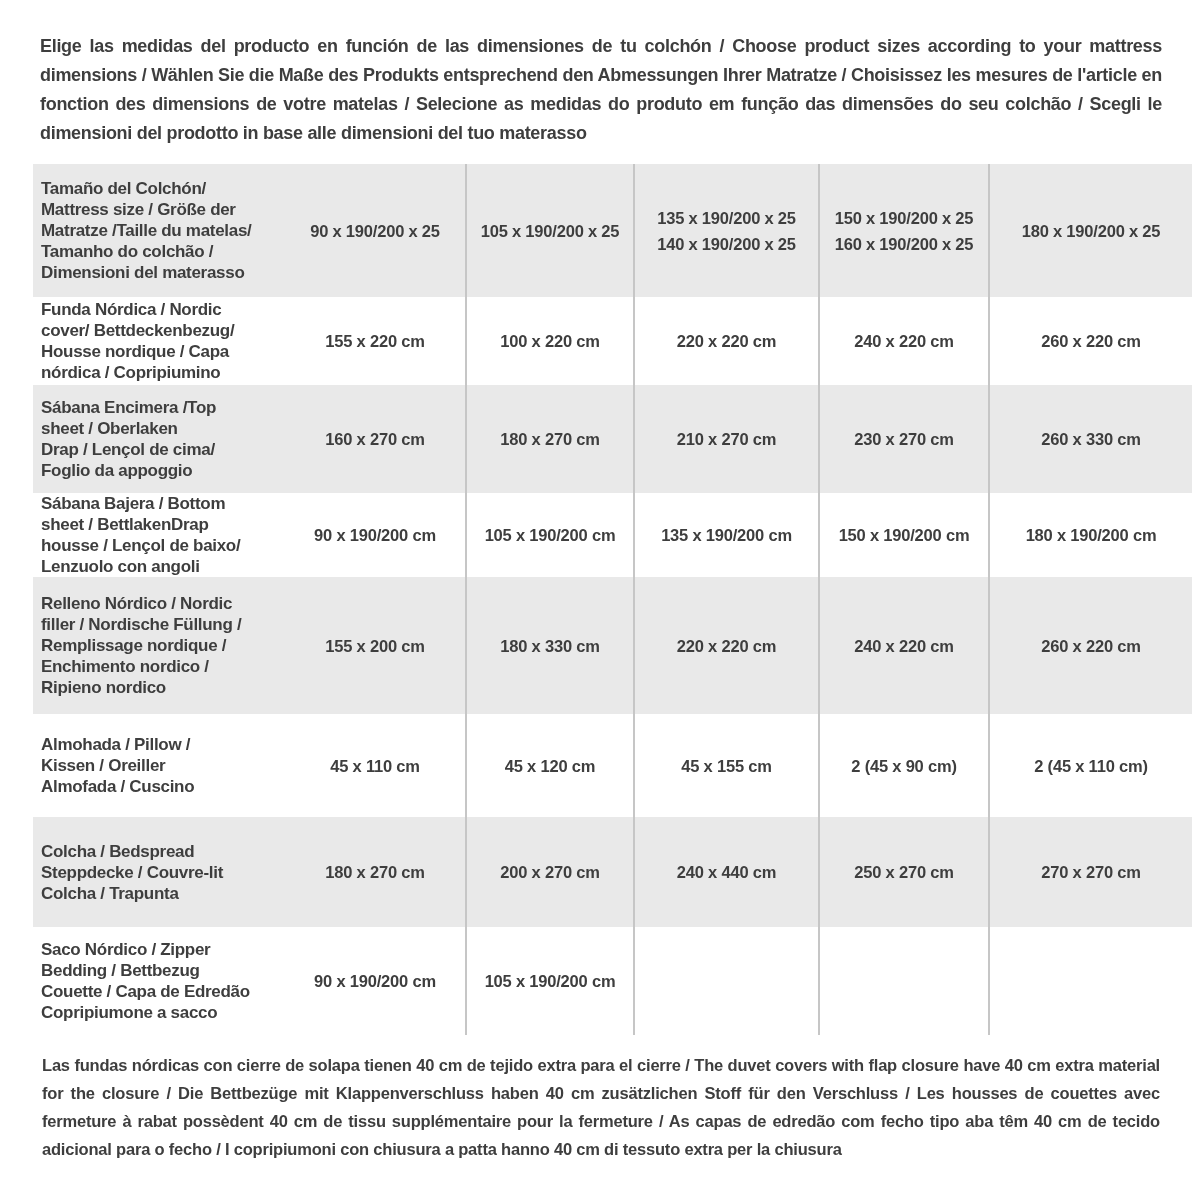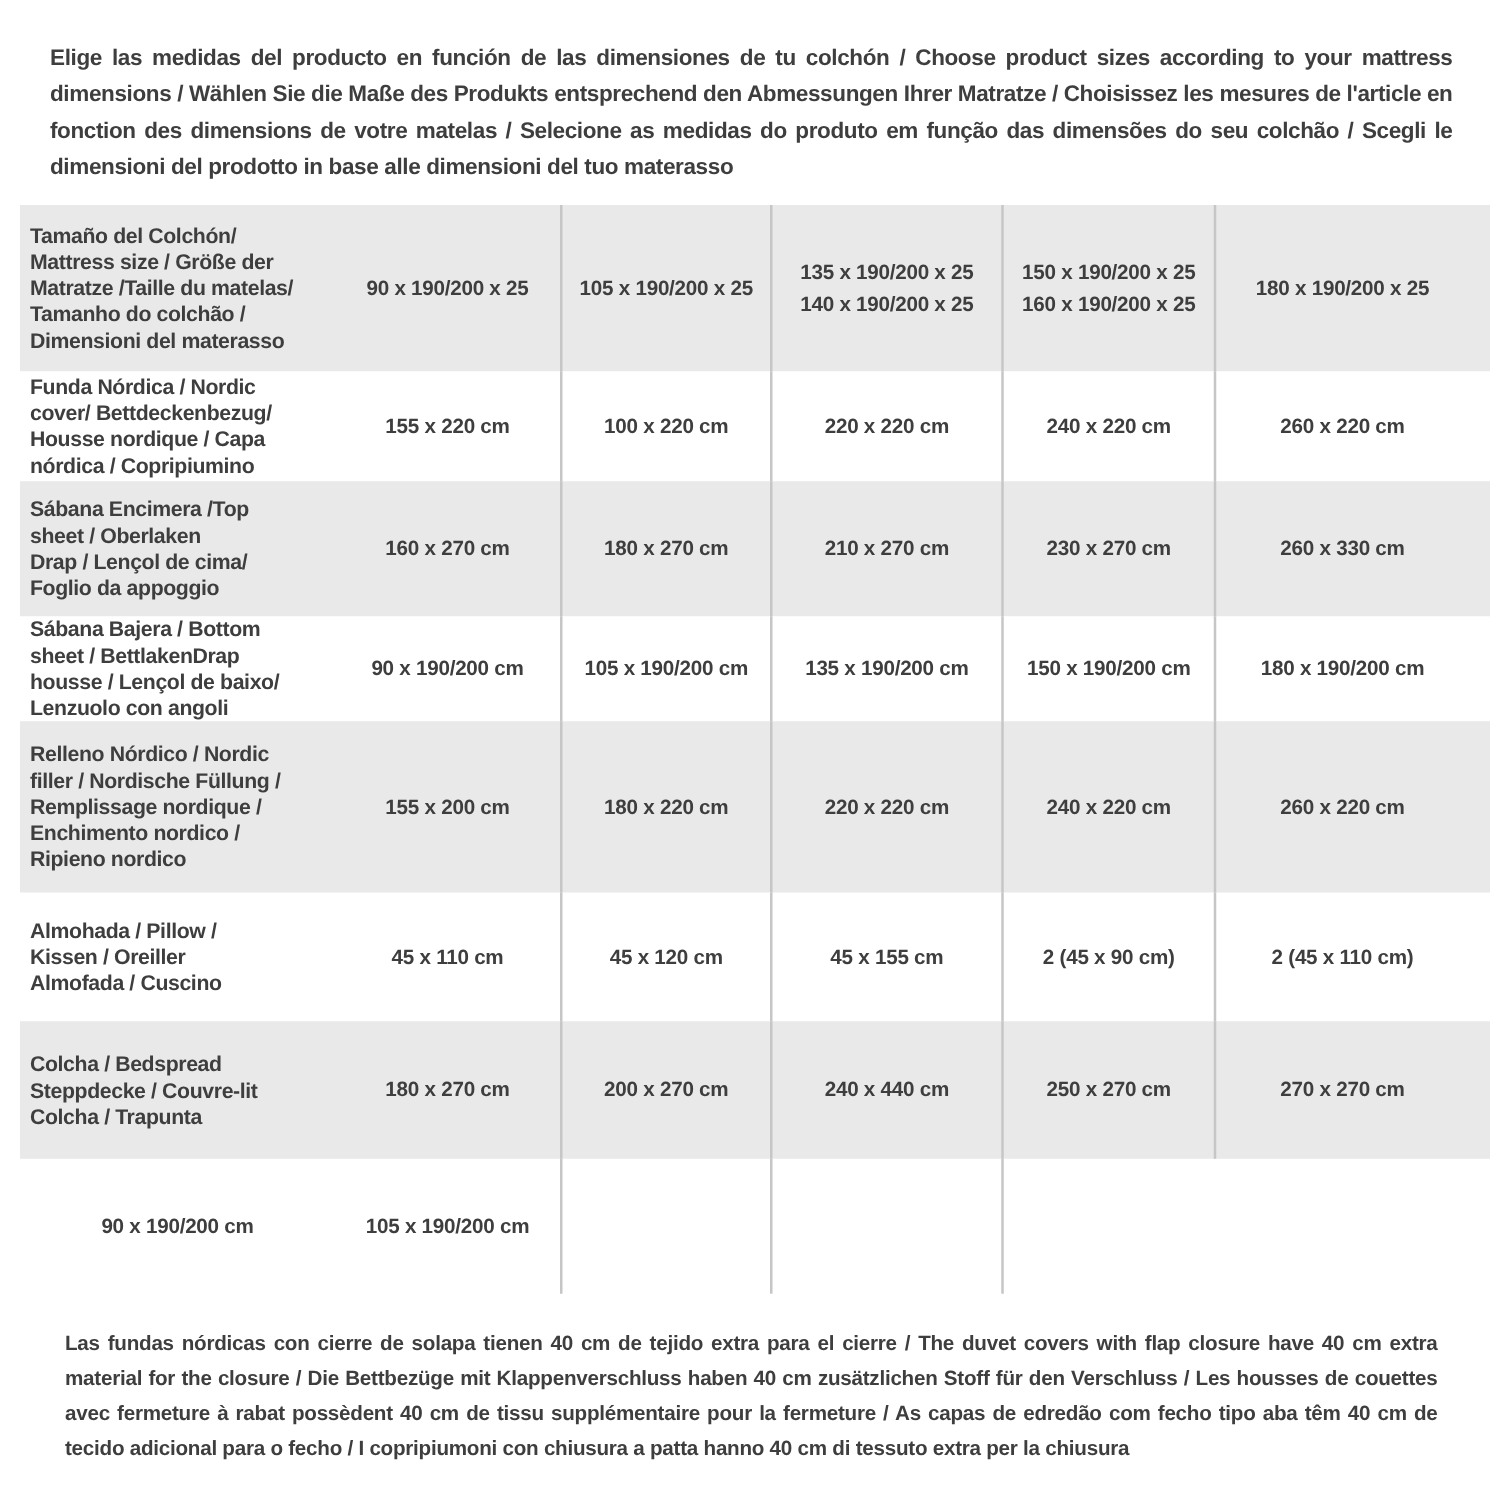--- a/index.html
+++ b/index.html
@@ -15,21 +15,21 @@
   }
   .intro {
     margin: 0;
     padding: 32px 38px 0 40px;
     font-size: 18px;
     line-height: 29px;
     letter-spacing: -0.3px;
     text-align: justify;
   }
   .size-table {
-    margin: 16px 8px 0 16px;
+    margin: 16px 8px 0 33px;
   }
   .row {
     display: grid;
     grid-template-columns: 252px 180px 168px 185px 170px 204px;
   }
   .row:nth-child(odd) { background: #e9e9e9; }
   .cell {
     display: flex;
     align-items: center;
     white-space: pre-line;
@@ -42,21 +42,21 @@
   }
   .cell.v {
     justify-content: center;
     text-align: center;
     font-size: 16.5px;
     line-height: 26px;
     letter-spacing: -0.2px;
   }
   .row .cell:nth-child(n+3) { border-left: 2px solid #c6c6c6; }
   .footnote {
-    margin: 12px;
+    margin: 2px;
     padding: 14px 38px 0 40px;
     font-size: 16.5px;
     line-height: 28px;
     letter-spacing: -0.2px;
     text-align: justify;
   }
 </style>
 </head>
 <body>
 
@@ -117,21 +117,21 @@
       <div class="cell v">180 x 190/200 cm</div>
     </div>
 
     <div class="row" style="height:137px">
       <div class="cell label">Relleno Nórdico / Nordic
 filler / Nordische Füllung /
 Remplissage nordique /
 Enchimento nordico /
 Ripieno nordico</div>
       <div class="cell v">155 x 200 cm</div>
-      <div class="cell v">180 x 220 cm</div>
+      <div class="cell v">180 x 330 cm</div>
       <div class="cell v">220 x 220 cm</div>
       <div class="cell v">240 x 220 cm</div>
       <div class="cell v">260 x 220 cm</div>
     </div>
 
     <div class="row" style="height:103px">
       <div class="cell label">Almohada  / Pillow /
 Kissen / Oreiller
 Almofada / Cuscino</div>
       <div class="cell v">45 x 110 cm</div>
@@ -146,20 +146,24 @@
 Steppdecke / Couvre-lit
 Colcha / Trapunta</div>
       <div class="cell v">180 x 270 cm</div>
       <div class="cell v">200 x 270 cm</div>
       <div class="cell v">240 x 440 cm</div>
       <div class="cell v">250 x 270 cm</div>
       <div class="cell v">270 x 270 cm</div>
     </div>
 
     <div class="row" style="height:108px">
+      <div class="cell label">Saco Nórdico / Zipper
+Bedding / Bettbezug
+Couette  / Capa de Edredão
+Copripiumone a sacco</div>
       <div class="cell v">90 x 190/200 cm</div>
       <div class="cell v">105 x 190/200 cm</div>
       <div class="cell v"></div>
       <div class="cell v"></div>
       <div class="cell v"></div>
     </div>
 
   </div>
 
   <p class="footnote">Las fundas nórdicas con cierre de solapa tienen 40 cm de tejido extra para el cierre / The duvet covers with flap closure have 40 cm extra material for the closure / Die Bettbezüge mit Klappenverschluss haben 40 cm zusätzlichen Stoff für den Verschluss / Les housses de couettes avec fermeture à rabat possèdent 40 cm de tissu supplémentaire pour la fermeture / As capas de edredão com fecho tipo aba têm 40 cm de tecido adicional para o fecho / I copripiumoni con chiusura a patta hanno 40 cm di tessuto extra per la chiusura</p>

